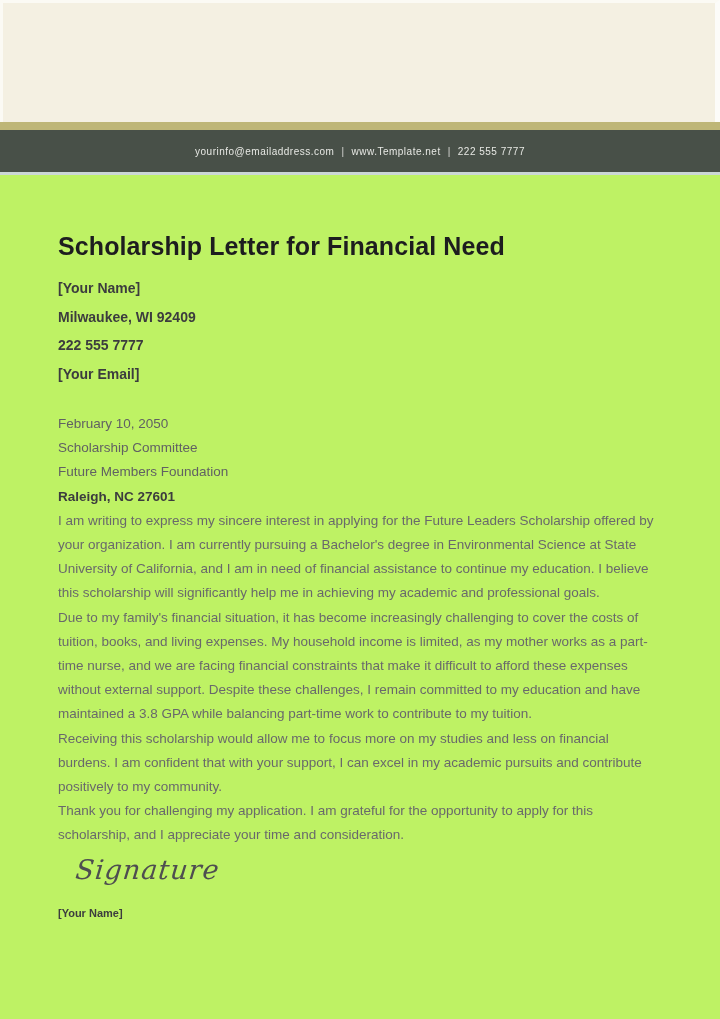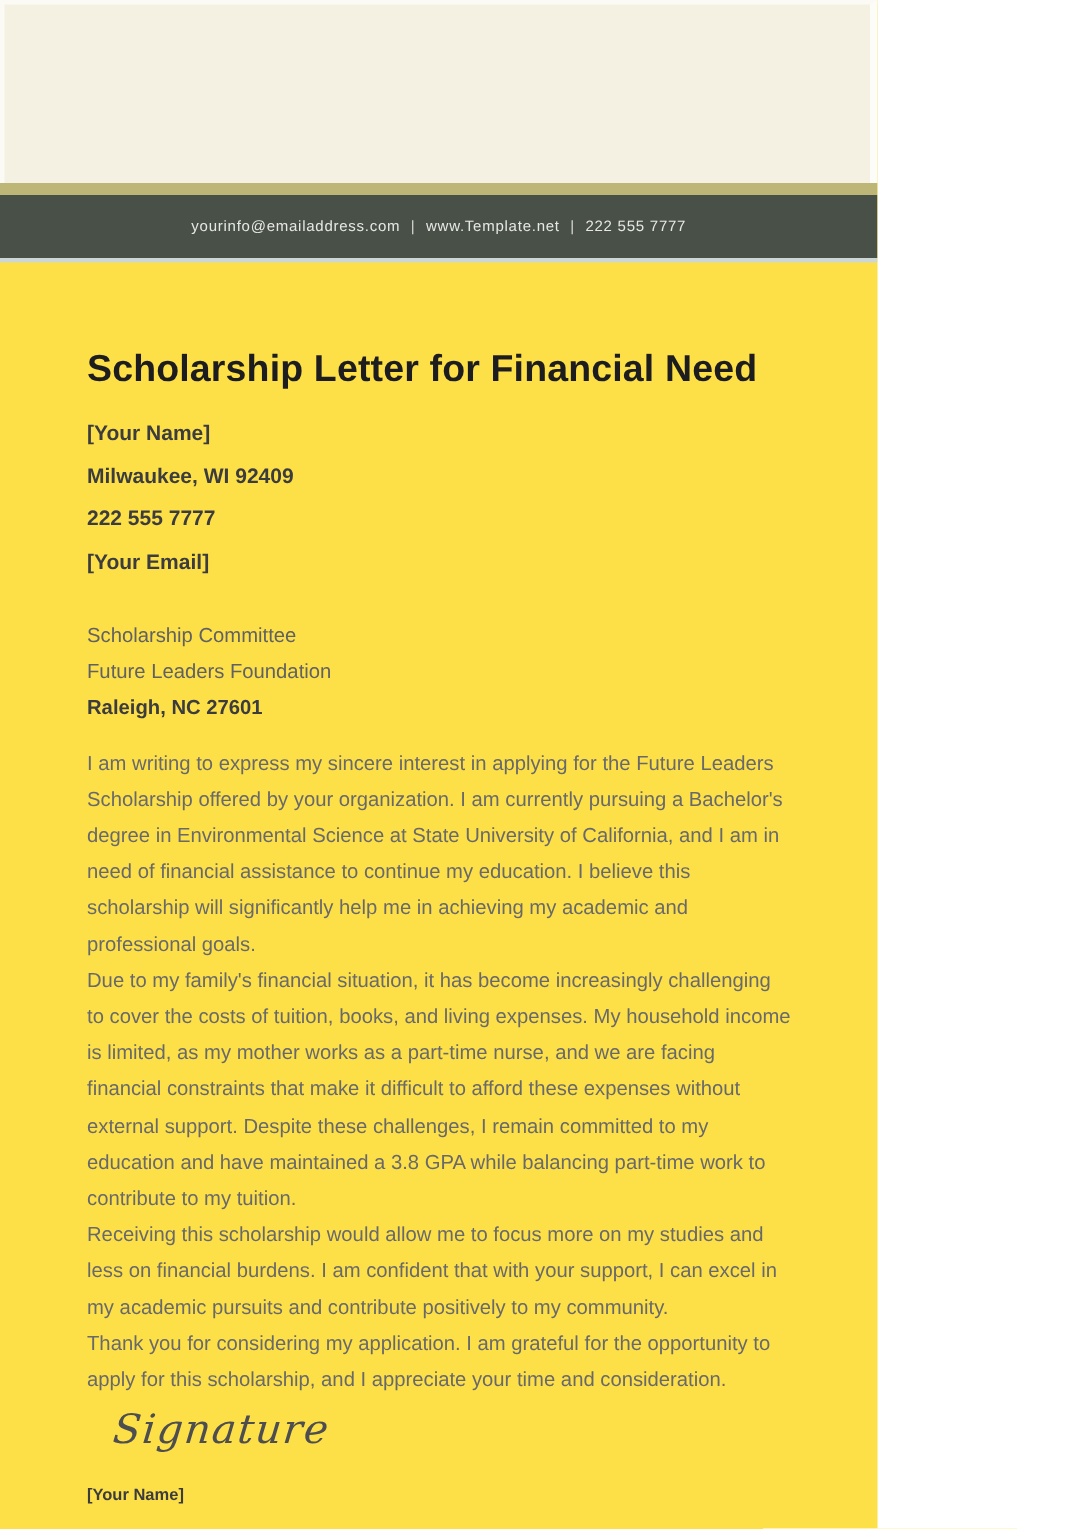--- a/index.html
+++ b/index.html
@@ -1,21 +1,21 @@
 <!DOCTYPE html>
 <html><head>
 <meta charset="utf-8">
 <style>
   * { margin: 0; padding: 0; box-sizing: border-box; }
   html, body { background: #ffffff; }
   .page {
     position: relative;
-    width: 585px;
+    width: 720px;
     height: 1019px;
-    background: #fde047;
+    background: #bef264;
     overflow: hidden;
     font-family: "Liberation Sans", sans-serif;
   }
   
   .band-cream {
     height: 122px;
     background: #f4f0e2;
     border-top: 3px solid #fbfaf4;
     border-left: 3px solid #fbfaf4;
     border-right: 5px solid #fcfcf9;
@@ -59,21 +59,20 @@
     margin-top: 24px;
     font-size: 13.5px;
     color: #616163;
     line-height: 24.2px;
   }
   .meta .bold { font-weight: 700; color: #3c3c3e; }
   .body-text {
     font-size: 13.5px;
     color: #69696b;
     line-height: 24.2px;
-    margin-top: 12px;
   }
   .body-text p { margin: 0; }
   .signature-script {
     margin-top: 6px;
     margin-left: 16px;
     font-family: "DejaVu Serif", serif;
     font-style: italic;
     font-size: 27px;
     color: #4e4e50;
     letter-spacing: 1px;
@@ -108,30 +107,31 @@
     <h1 class="title">Scholarship Letter for Financial Need</h1>
 
     <div class="sender">
       <div>[Your Name]</div>
       <div>Milwaukee, WI 92409</div>
       <div>222 555 7777</div>
       <div>[Your Email]</div>
     </div>
 
     <div class="meta">
+      <div>February 10, 2050</div>
       <div>Scholarship Committee</div>
-      <div>Future Leaders Foundation</div>
+      <div>Future Members Foundation</div>
       <div class="bold">Raleigh, NC 27601</div>
     </div>
 
     <div class="body-text">
       <p>I am writing to express my sincere interest in applying for the Future Leaders Scholarship offered by your organization. I am currently pursuing a Bachelor's degree in Environmental Science at State University of California, and I am in need of financial assistance to continue my education. I believe this scholarship will significantly help me in achieving my academic and professional goals.</p>
       <p>Due to my family's financial situation, it has become increasingly challenging to cover the costs of tuition, books, and living expenses. My household income is limited, as my mother works as a part-time nurse, and we are facing financial constraints that make it difficult to afford these expenses without external support. Despite these challenges, I remain committed to my education and have maintained a 3.8 GPA while balancing part-time work to contribute to my tuition.</p>
       <p>Receiving this scholarship would allow me to focus more on my studies and less on financial burdens. I am confident that with your support, I can excel in my academic pursuits and contribute positively to my community.</p>
-      <p>Thank you for considering my application. I am grateful for the opportunity to apply for this scholarship, and I appreciate your time and consideration.</p>
+      <p>Thank you for challenging my application. I am grateful for the opportunity to apply for this scholarship, and I appreciate your time and consideration.</p>
     </div>
 
     <div class="signature-script">Signature</div>
 
     <div class="signature-name">[Your Name]</div>
 
   </div>
 
 </div>
 

